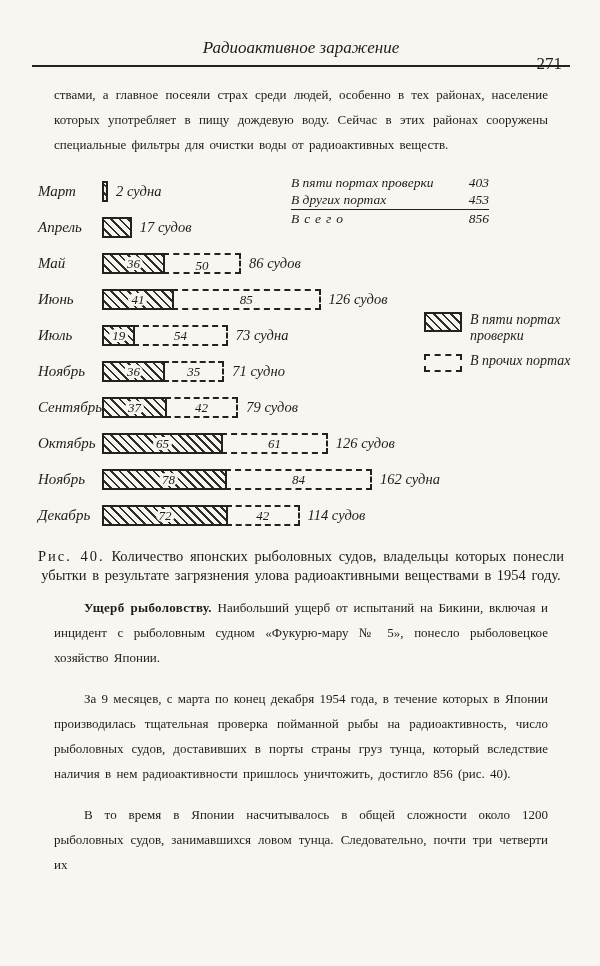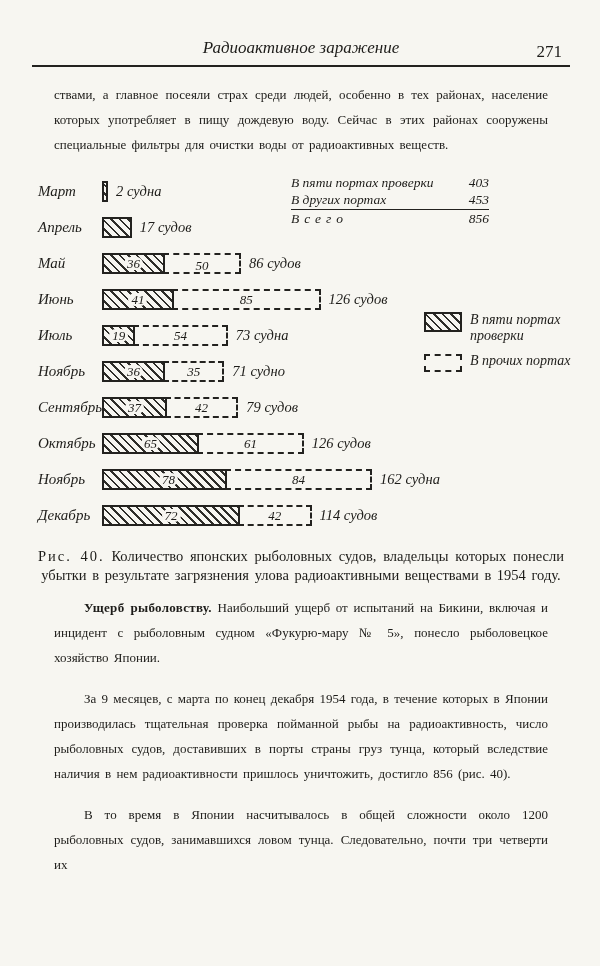--- a/index.html
+++ b/index.html
@@ -4,21 +4,21 @@
 <style>
   html,body{margin:0;padding:0;}
   body{
     width:600px;height:966px;overflow:hidden;
     background:#f7f6f1;color:#1d1c19;
     font-family:"Liberation Serif","DejaVu Serif",serif;
   }
   .page{position:relative;padding:38px 36px 0 38px;box-sizing:border-box;width:600px;height:966px;}
   
   .running-head{position:relative;text-align:center;font-style:italic;font-size:17px;height:22px;}
-  .page-number{position:absolute;right:2px;top:4px;font-style:normal;font-size:17px;}
+  .page-number{position:absolute;right:2px;top:16px;font-style:normal;font-size:17px;}
   .head-rule{border:0;border-bottom:2px solid #23221f;margin:5px -6px 0 -6px;}
   
   .body-par{font-size:13px;line-height:25px;text-align:justify;margin:16px;word-spacing:2px;}
   .par-indent{text-indent:30px;}
   .lead-in{font-weight:bold;letter-spacing:.3px;}
   #paragraph-1{margin-top:15px;}
   #paragraph-2{margin-top:11px;}
   
   .chart{position:relative;margin:13px 0 0 0;height:366px;}
   .chart-row{display:flex;align-items:center;height:36px;}
@@ -135,21 +135,21 @@
             </div>
             <div class="seg dashed" style="width: 73.5px;">
               <span class="seg-val">42</span>
             </div>
             <span class="row-total">79 судов</span>
           </div>
         </div>
         <div class="chart-row">
           <span class="month-label">Октябрь</span>
           <div class="bar-group">
-            <div class="seg hatched" style="width: 97px;">
+            <div class="seg hatched" style="width: 121px;">
               <span class="seg-val">65</span>
             </div>
             <div class="seg dashed" style="width: 106.75px;">
               <span class="seg-val">61</span>
             </div>
             <span class="row-total">126 судов</span>
           </div>
         </div>
         <div class="chart-row">
           <span class="month-label">Ноябрь</span>
@@ -159,21 +159,21 @@
             </div>
             <div class="seg dashed" style="width: 147px;">
               <span class="seg-val">84</span>
             </div>
             <span class="row-total">162 судна</span>
           </div>
         </div>
         <div class="chart-row">
           <span class="month-label">Декабрь</span>
           <div class="bar-group">
-            <div class="seg hatched" style="width: 138px;">
+            <div class="seg hatched" style="width: 126px;">
               <span class="seg-val">72</span>
             </div>
             <div class="seg dashed" style="width: 73.5px;">
               <span class="seg-val">42</span>
             </div>
             <span class="row-total">114 судов</span>
           </div>
         </div>
       </div>
     <div class="summary" id="summary">

